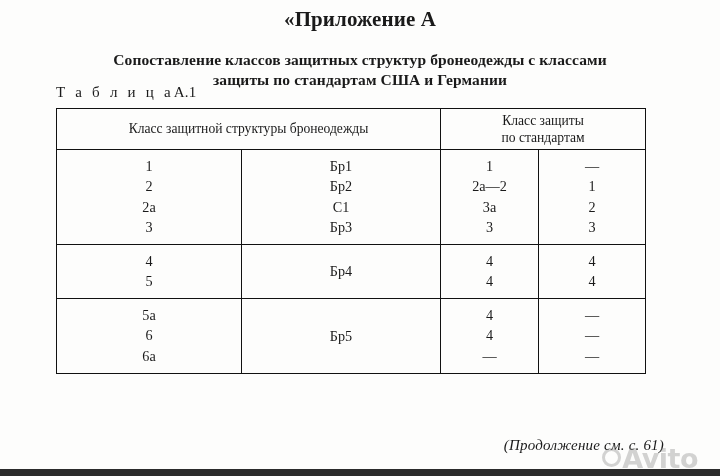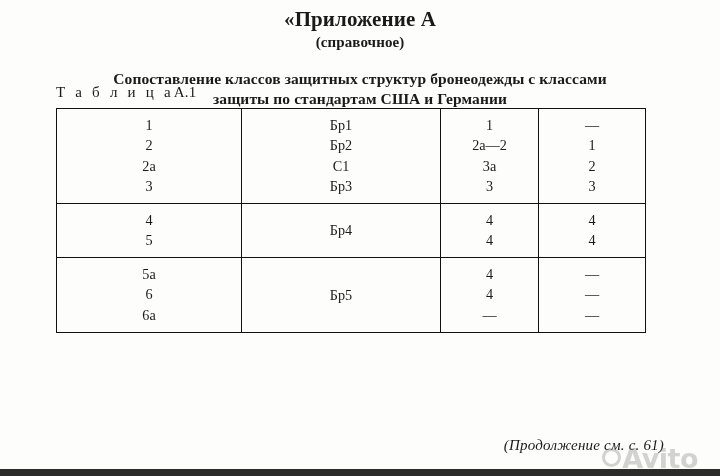--- a/index.html
+++ b/index.html
@@ -148,38 +148,44 @@
     margin-right: 1px;
   }
 </style>
 </head>
 <body>
 
 <div id="page">
 
   <div id="heading">
     <div class="head-line head-appendix">«Приложение А</div>
-    <div class="head-line head-sub">(справочное)</div>
     <div class="head-line head-title">Сопоставление классов защитных структур бронеодежды с классами</div>
     <div class="head-line head-title" style="margin-top:0;">защиты по стандартам США и Германии</div>
   </div>
 
   <div id="table-caption">
     <span class="spaced">Т а б л и ц а</span><span>А.1</span>
   </div>
 
   <div id="table-wrap">
     <table class="gost">
       <colgroup>
         <col class="c1">
           <col class="c2">
           <col class="c3">
           <col class="c4">
       </colgroup>
       <thead>
+        <tr class="hdr-group">
+          <th class="hdr-cell" colspan="2">Класс защитной структуры бронеодежды</th>
+          <th class="hdr-cell" colspan="2">
+            <span>Класс защиты</span><br>
+            <span>по стандартам</span>
+          </th>
+        </tr>
       </thead>
       <tbody id="table-body">
           <tr class="body-row-a">
             <td>
               <div class="stack">
                 <span>1</span>
                 <span>2</span>
                 <span>2а</span>
                 <span>3</span>
               </div>

